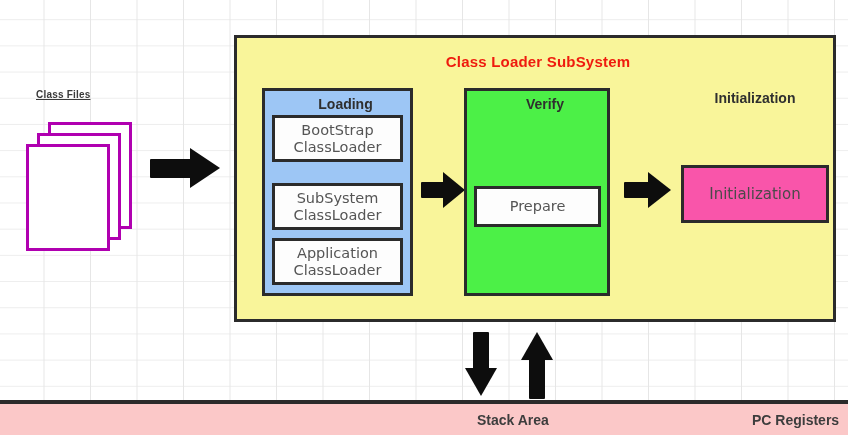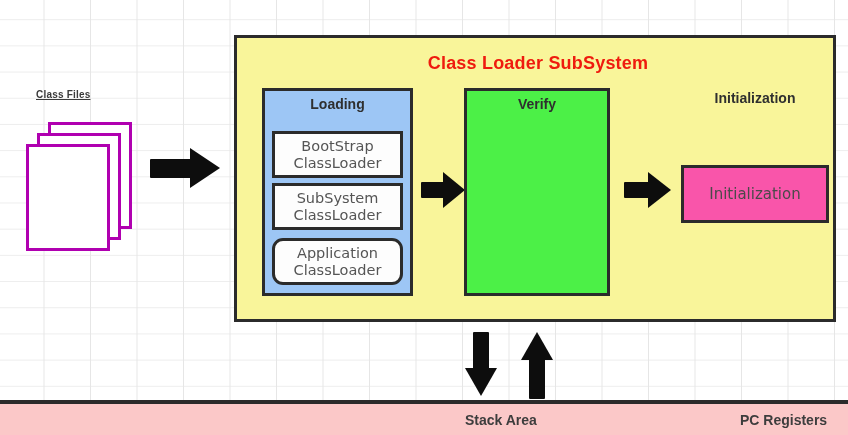--- a/index.html
+++ b/index.html
@@ -96,21 +96,21 @@
     left: 234px; top: 35px;
     width: 602px; height: 287px;
     background: #f9f59a;
     border: 3px solid #2b2b2b;
   }
   .subsystem-title {
     position: absolute;
     left: 0; top: 15px;
     width: 602px;
     text-align: center;
-    font-size: 18px;
+    font-size: 15px;
     font-weight: bold;
     color: #ef1b0e;
     letter-spacing: .2px;
   }
 
   
   .phase-col {
     border: 3px solid #2b2b2b;
   }
   .col-loading {
@@ -124,20 +124,21 @@
     background: #4cf047;
   }
   .phase-heading {
     position: absolute;
     left: 0; top: 5px;
     width: 100%;
     text-align: center;
     font-size: 14px;
     font-weight: bold;
     color: #2f2f2f;
+    padding-left: 8px;
   }
   .phase-heading-plain {
     position: absolute;
     top: 90px;
     font-size: 14px;
     font-weight: bold;
     color: #2f2f2f;
     text-align: center;
     white-space: nowrap;
   }
@@ -152,23 +153,23 @@
     align-items: center;
     justify-content: center;
     text-align: center;
     color: #555555;
     font-size: 14.5px;
     line-height: 1.15;
     font-family: "DejaVu Sans", sans-serif;
   }
 
   
-  .li-1 { left: 272px; top: 115px; width: 131px; height: 47px; margin-top: 16px; }
+  .li-1 { left: 272px; top: 115px; width: 131px; height: 47px; }
   .li-2 { left: 272px; top: 183px; width: 131px; height: 47px; }
-  .li-3 { left: 272px; top: 238px; width: 131px; height: 47px; border-radius: 11px; }
+  .li-3 { left: 272px; top: 238px; width: 131px; height: 47px; }
 
   
   .ki-1 { left: 474px; top: 120px; width: 127px; height: 41px; }
   .ki-2 { left: 474px; top: 186px; width: 127px; height: 41px; }
   .ki-3 { left: 474px; top: 243px; width: 127px; height: 41px; }
 
   
   .init-box {
     left: 681px; top: 165px;
     width: 148px; height: 58px;
@@ -189,20 +190,21 @@
     background: #fbc8c8;
     border-top: 4px solid #2b2b2b;
   }
   .runtime-label {
     position: absolute;
     top: 8px;
     font-size: 14px;
     font-weight: bold;
     color: #3d3d3d;
     white-space: nowrap;
+    margin-left: 12px;
   }
   .rl-stack { left: 465px; }
   .rl-pc    { left: 740px; text-align: right; }
 </style>
 </head>
 <body>
 
 <div id="canvas">
 
   <div class="grid-layer"></div>
@@ -246,20 +248,23 @@
   </div>
 
   <div class="arrow-right abs" style="left:421px; top:172px; width:44px; height:36px;">
     <div class="shaft" style="top:10px; width:25px; height:16px;"></div>
     <div class="head" style="left:22px; top:0px; border-width:18px 0 18px 22px;"></div>
   </div>
 
   <div class="abs phase-col col-linking">
     <div class="phase-heading">Verify</div>
   </div>
+  <div class="item-box ki-2">
+    <span>Prepare</span>
+  </div>
 
   <div class="arrow-right abs" style="left:624px; top:172px; width:48px; height:36px;">
     <div class="shaft" style="top:10px; width:27px; height:16px;"></div>
     <div class="head" style="left:24px; top:0px; border-width:18px 0 18px 23px;"></div>
   </div>
 
   <div class="phase-heading-plain" style="left:681px; width:148px;">Initialization</div>
   <div class="abs init-box">
     <span>Initialization</span>
   </div>

